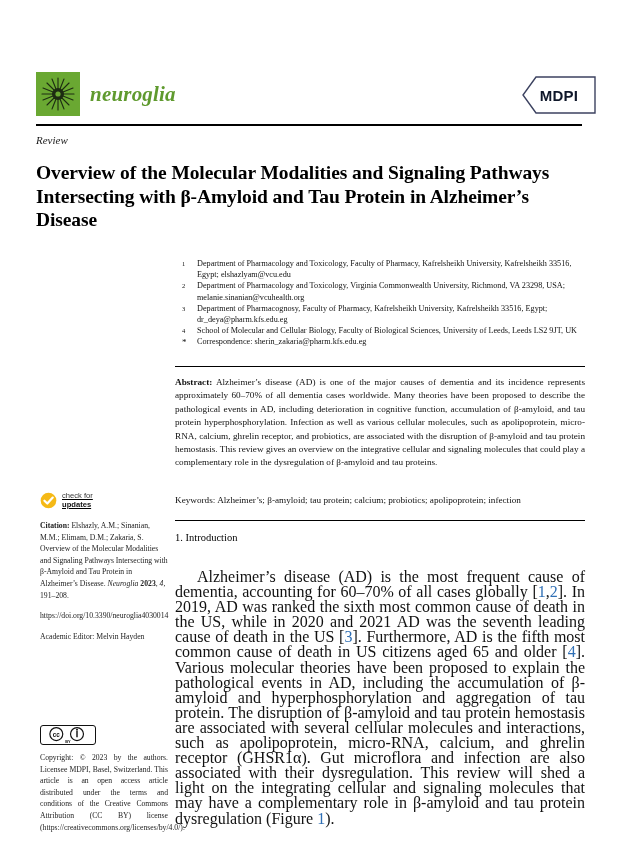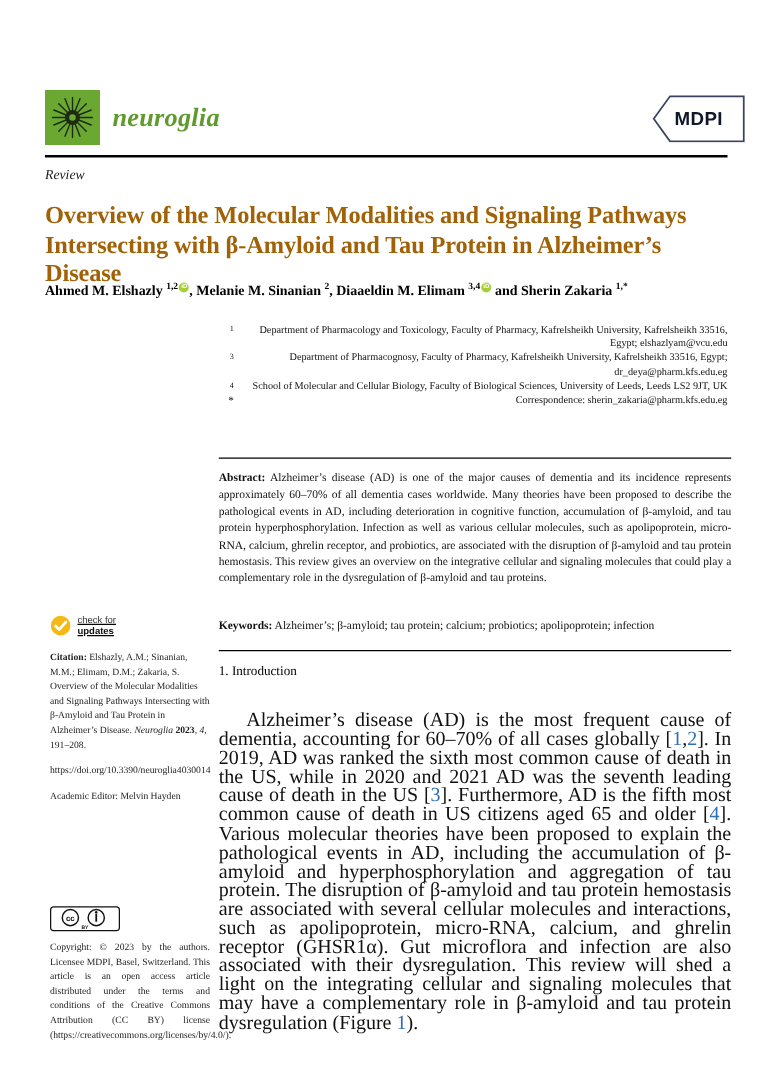--- a/index.html
+++ b/index.html
@@ -100,21 +100,21 @@
   }
   .title {
     position: absolute;
     left: 36px;
     top: 120px;
     width: 556px;
     font-size: 19.5px;
     font-weight: 700;
     line-height: 23.5px;
     letter-spacing: -0.1px;
-    color: #a16207;
+    color: #000000;
   }
   .authors {
     position: absolute;
     left: 36px;
     top: 193px;
     width: 556px;
     font-size: 11.2px;
     font-weight: 700;
     line-height: 15px;
   }
@@ -143,27 +143,26 @@
     font-family: "Liberation Sans", sans-serif;
     font-size: 5px;
     font-weight: 700;
     color: #fff;
     line-height: 9px;
   }
 
   
   .affiliations {
     position: absolute;
-    left: 172px;
+    left: 182px;
     top: 230px;
     width: 410px;
     font-size: 8.2px;
     line-height: 11.2px;
     color: #111;
-    text-align: right;
   }
   .aff-row {
     display: flex;
     margin-bottom: 0px;
   }
   .aff-marker {
     width: 15px;
     flex: none;
     font-size: 6.5px;
     vertical-align: super;
@@ -197,21 +196,21 @@
   .abstract b { font-weight: 700; }
   .keywords {
     position: absolute;
     left: 175px;
     top: 466px;
     width: 410px;
     font-size: 9.2px;
     line-height: 13.4px;
     color: #111;
   }
-  .keywords b { font-weight: 700; }
+  .keywords b { font-weight: 400; }
   .abs-rule-bottom {
     position: absolute;
     left: 175px;
     top: 492px;
     width: 410px;
     height: 1px;
     background: #000;
   }
 
   
@@ -329,26 +328,29 @@
       <svg class="mdpi-hex" viewBox="0 0 74 38" aria-hidden="true">
         <polygon points="14,1 73,1 73,37 14,37 1,19" fill="#ffffff" stroke="#3c4260" stroke-width="1.4"></polygon>
       </svg>
       <div class="mdpi-text">MDPI</div>
     </div>
   </div>
   <div class="header-rule"></div>
 
   <div class="article-type">Review</div>
   <h1 class="title">Overview of the Molecular Modalities and Signaling Pathways Intersecting with β-Amyloid and Tau Protein in Alzheimer’s Disease</h1>
-  <div class="authors">Ahmed M. Elshazly <sup>1,2</sup><span class="orcid"></span>, Melanie M. Sinanian <sup>2</sup>, Diaaeldin M. Elimam <sup>3,4</sup><span class="orcid"></span> and Sherin Zakaria <sup>1,*</sup></div>
 
   <div class="affiliations" id="affiliations">
       <div class="aff-row">
         <div class="aff-marker">1</div>
         <div class="aff-text">Department of Pharmacology and Toxicology, Faculty of Pharmacy, Kafrelsheikh University, Kafrelsheikh 33516, Egypt; elshazlyam@vcu.edu</div>
+      </div>
+      <div class="aff-row">
+        <div class="aff-marker">2</div>
+        <div class="aff-text">Department of Pharmacology and Toxicology, Virginia Commonwealth University, Richmond, VA 23298, USA; melanie.sinanian@vcuhealth.org</div>
       </div>
       <div class="aff-row">
         <div class="aff-marker">3</div>
         <div class="aff-text">Department of Pharmacognosy, Faculty of Pharmacy, Kafrelsheikh University, Kafrelsheikh 33516, Egypt; dr_deya@pharm.kfs.edu.eg</div>
       </div>
       <div class="aff-row">
         <div class="aff-marker">4</div>
         <div class="aff-text">School of Molecular and Cellular Biology, Faculty of Biological Sciences, University of Leeds, Leeds LS2 9JT, UK</div>
       </div>
       <div class="aff-row">

